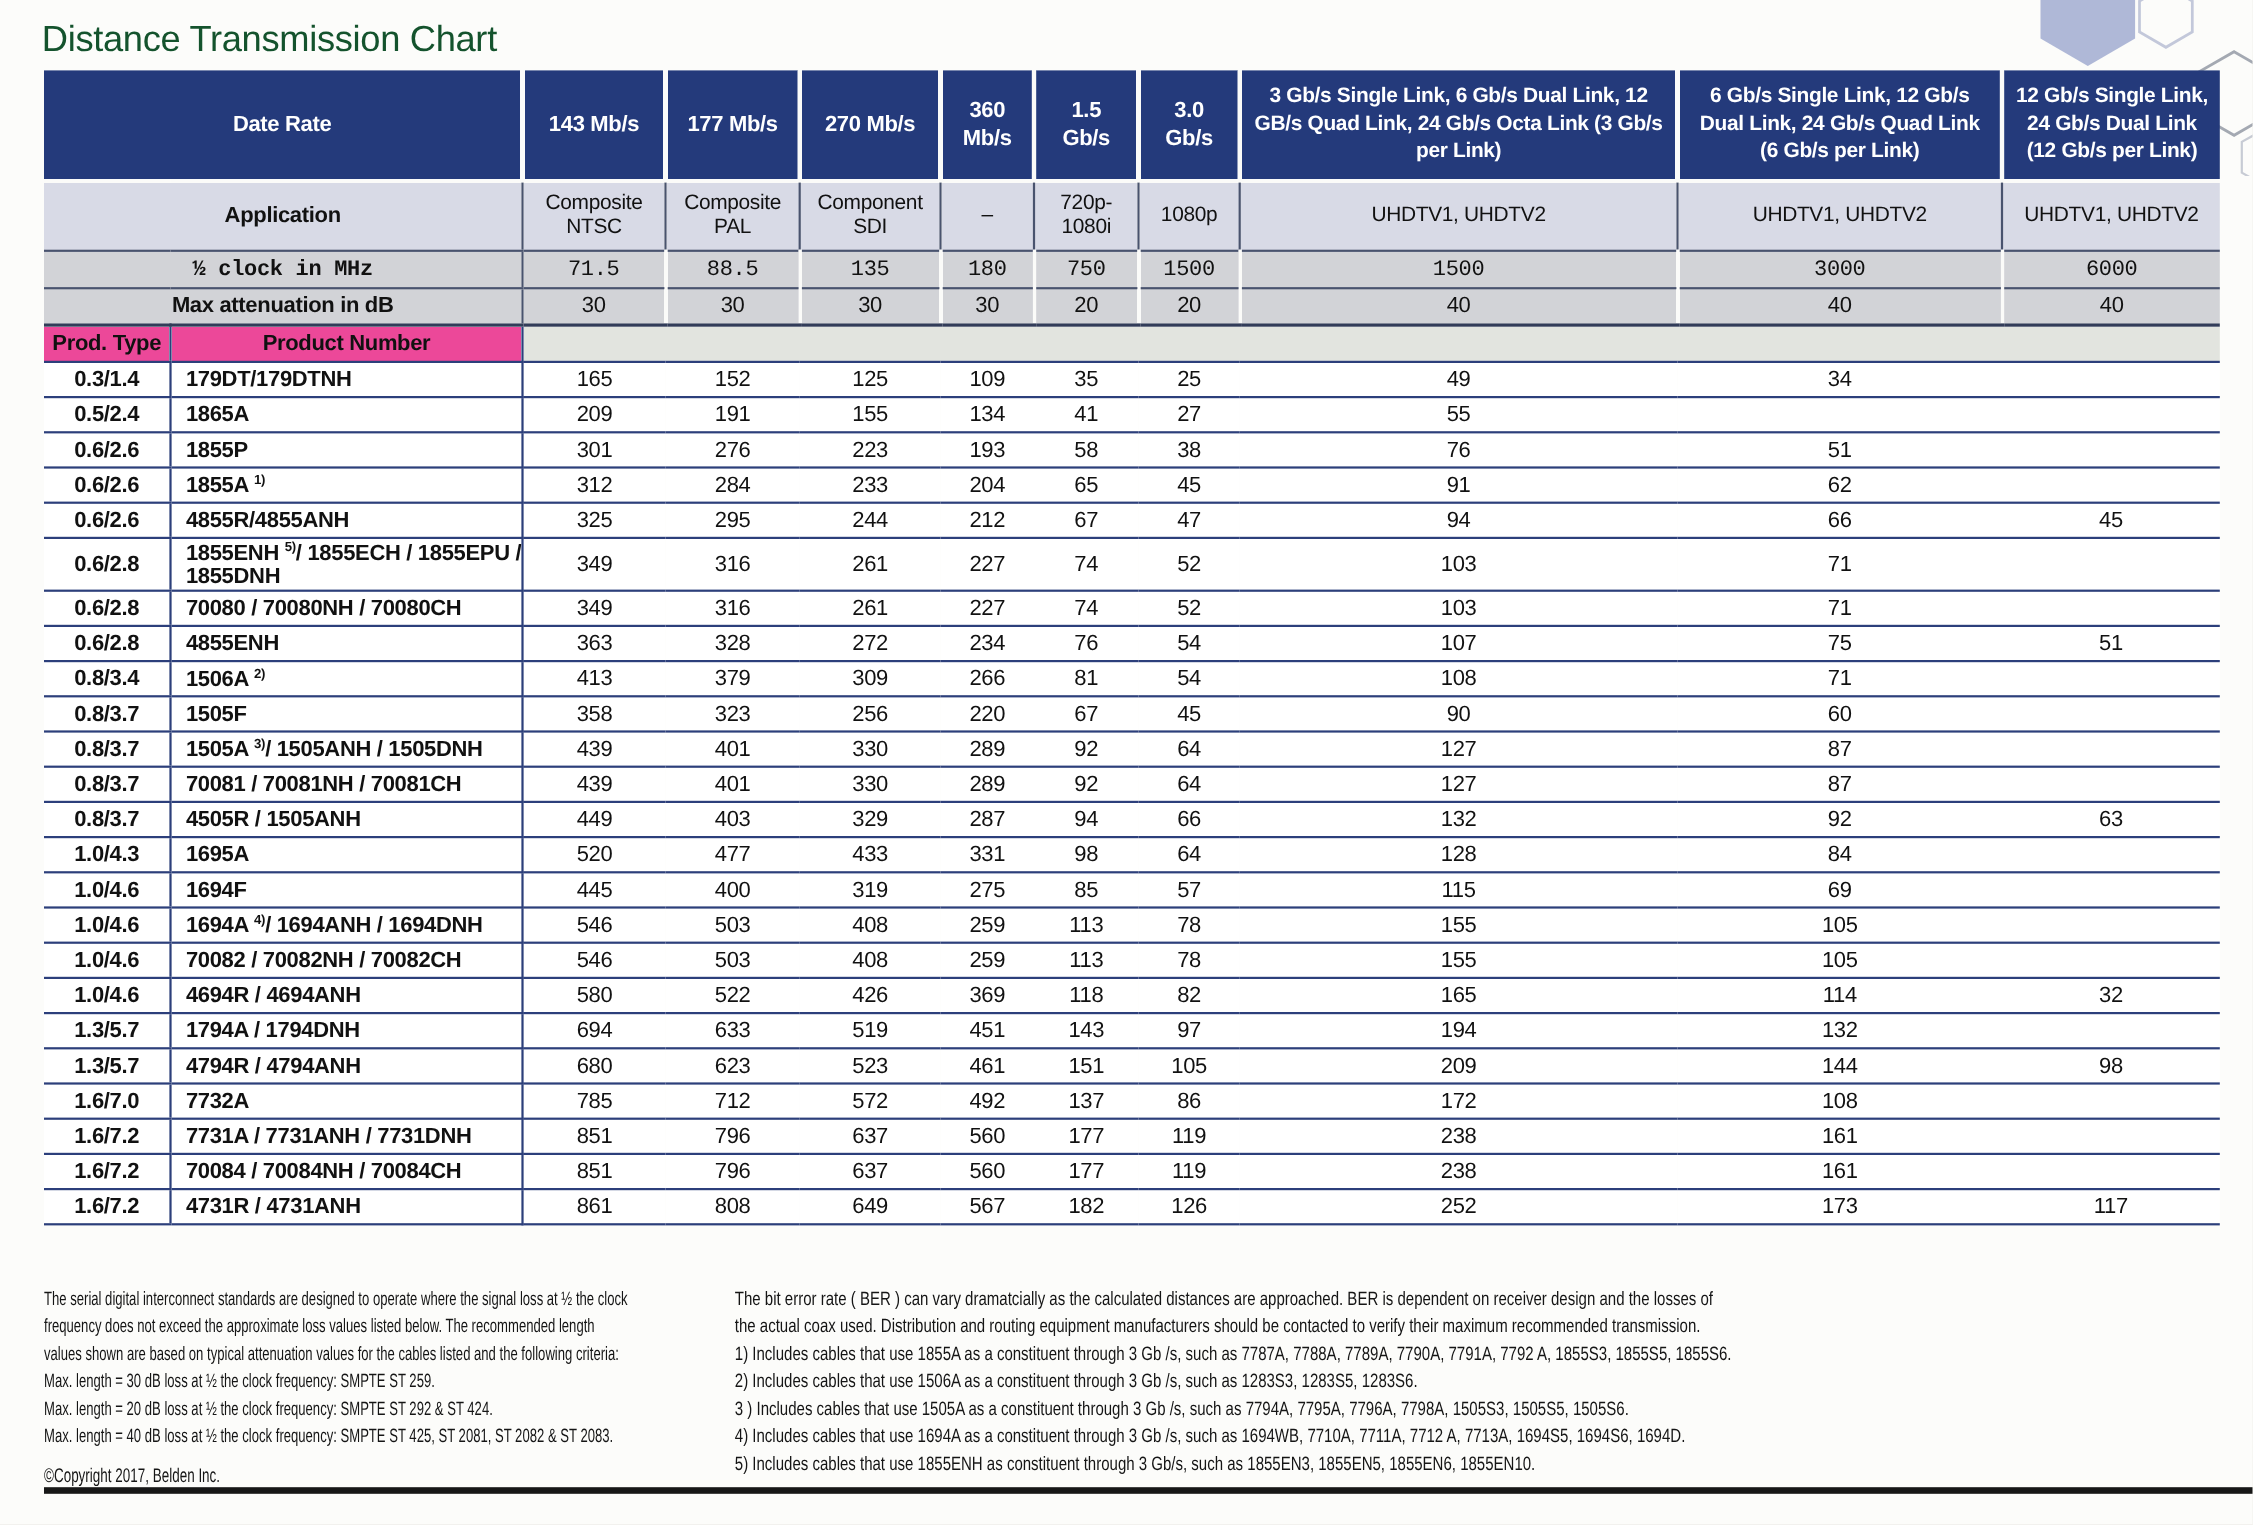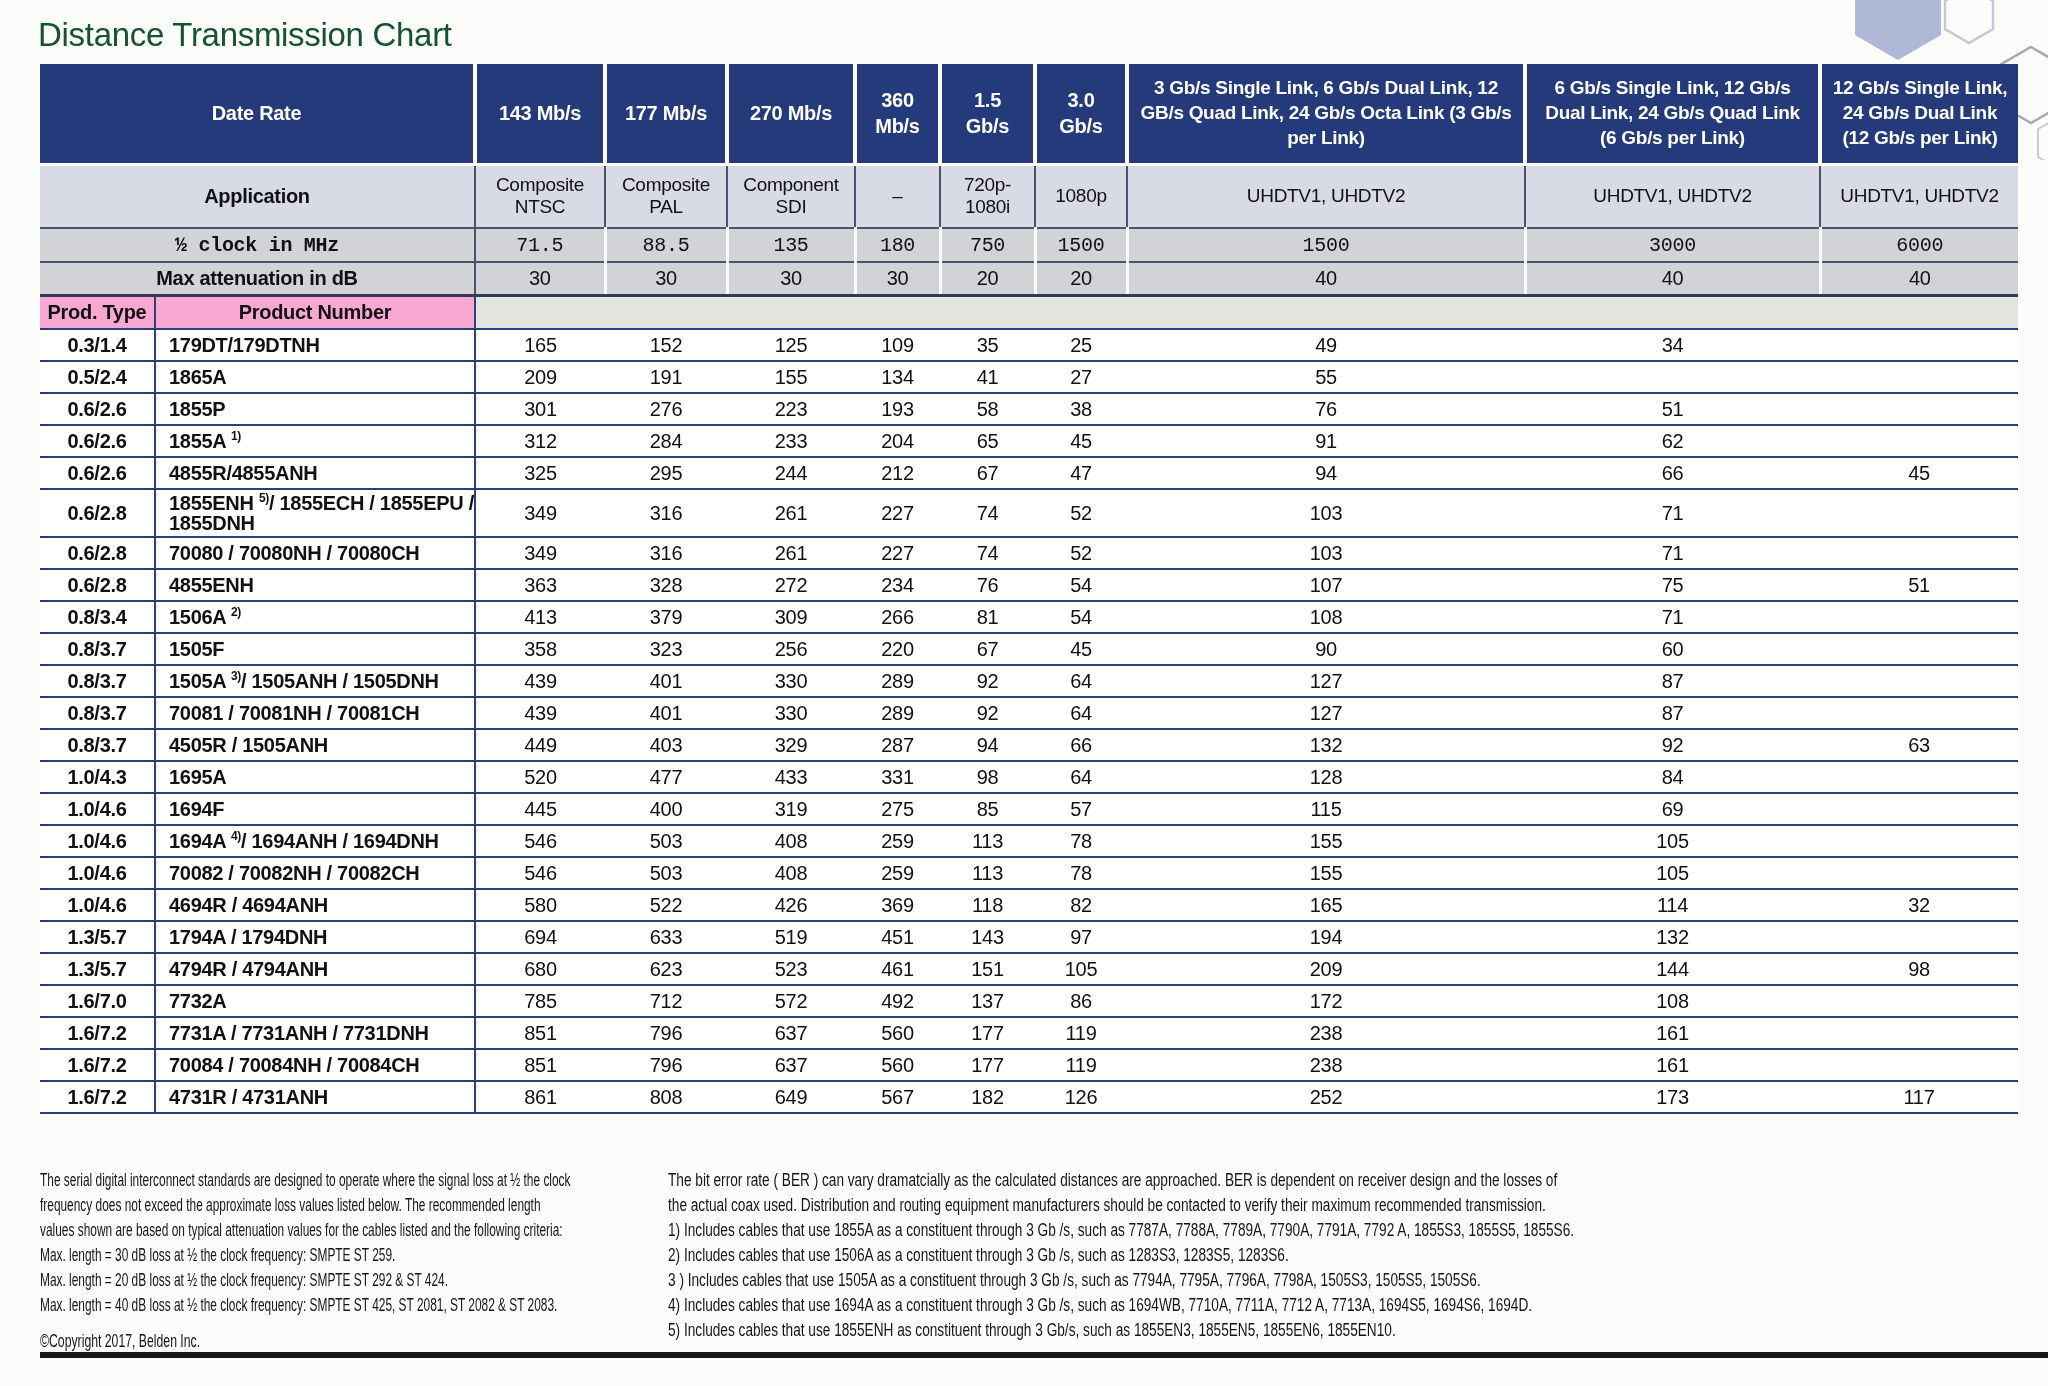--- a/index.html
+++ b/index.html
@@ -27,21 +27,21 @@
 
   tr.clockrow{height:34px;font-family:Liberation Mono, monospace;} tr.attrow{height:33px;}
   .clockrow th,.clockrow td,.attrow th,.attrow td{background:#d2d3d7;font-size:20px;}
   .clockrow th,.attrow th{font-weight:bold;}
   .clockrow td,.attrow td{border-left:3px solid #fbfbf9;font-weight:400;}
   .clockrow td.fd,.attrow td.fd{border-left:2px solid #49536e;}
   .clockrow th,.clockrow td{border-bottom:2px solid #49536e;}
   .attrow th,.attrow td{border-bottom:3px solid #323c59;}
 
   tr.prodhead{height:34px;}
-  .prodhead th{background:#f9a8d4;font-weight:bold;font-size:20px;
+  .prodhead th{background:#ec4899;font-weight:bold;font-size:20px;
                border-bottom:2px solid #2c3f7b;}
   th.ph-num{border-left:2px solid #2c3f7b;border-right:2px solid #2c3f7b;}
   th.ph-rest{background:#e2e4df;}
 
   tbody tr{height:32px;} tbody tr.tall{height:48px;}
   tbody td{font-size:20px;background:#fff;border-bottom:2px solid #2c3f7b;}
   td.pt{font-weight:bold;margin-top:19px;}
   td.pn{font-weight:bold;text-align:left;padding-left:13px;line-height:1.05;
         border-left:2px solid #2c3f7b;border-right:2px solid #2c3f7b;}
   td.pn sup{font-size:12px;}

